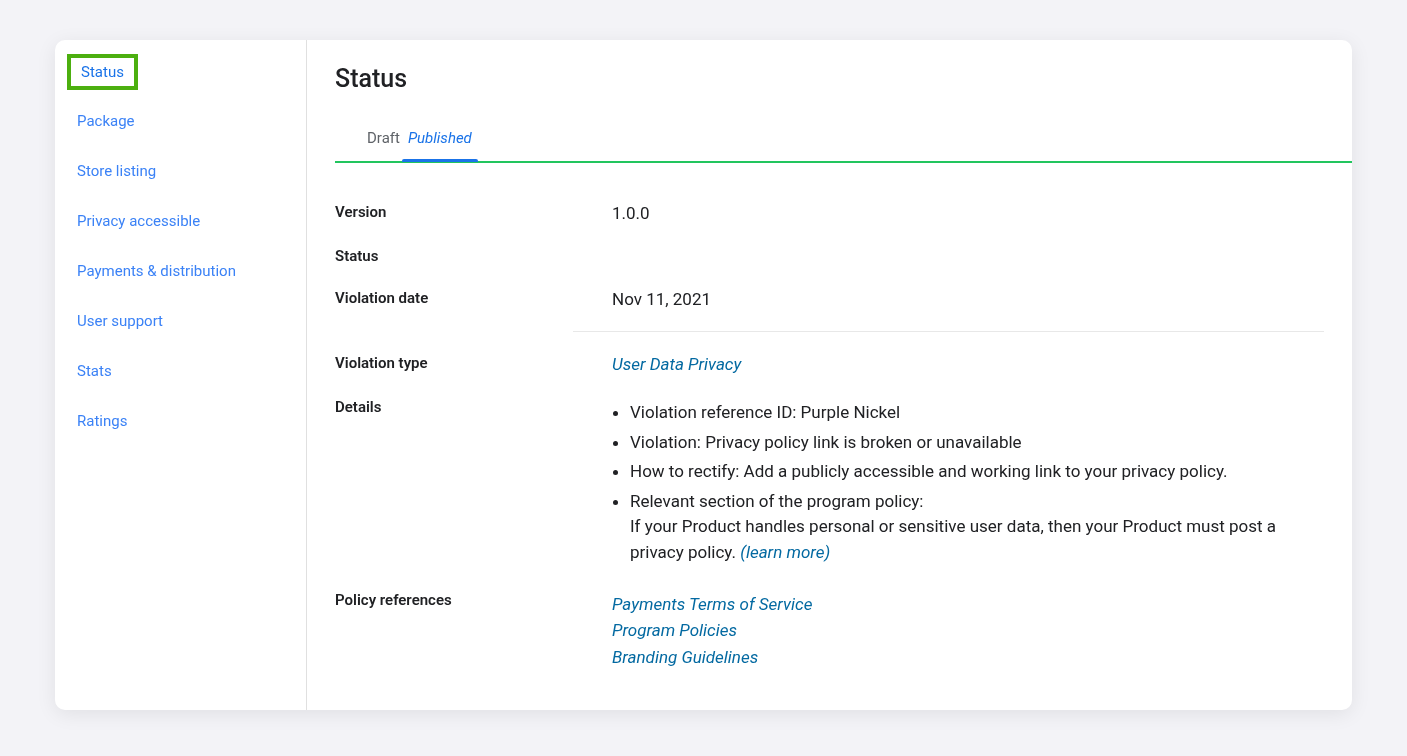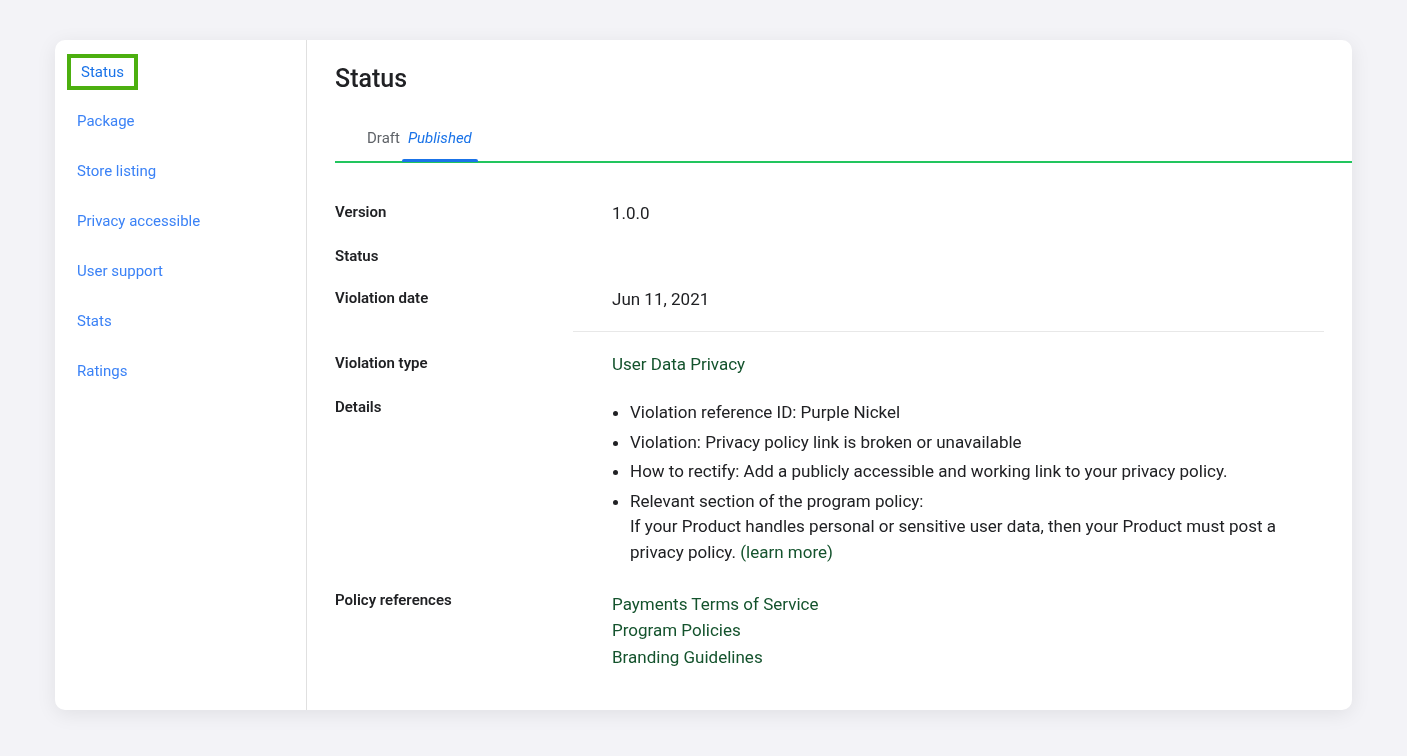--- a/index.html
+++ b/index.html
@@ -88,21 +88,21 @@
     color: #202124;
     flex-shrink: 0;
     font-size: 15px;
   }
   .row-value {
     flex: 1;
     color: #202124;
     font-size: 17px;
   }
   .status-rejection { color: #d93025; }
-  .link { color: #14532d; cursor: pointer; }
+  .link { color: #0369a1; cursor: pointer; font-style: italic; }
   .divider {
     border: none;
     border-top: 1px solid #e8e8e8;
     margin: 10px 0 10px 238px;
   }
   ul.details {
     list-style: disc;
     padding-left: 18px;
   }
   ul.details li {
@@ -117,20 +117,21 @@
 
 <div class="card">
 
   <nav class="sidebar">
     <div class="highlight-box">
       <span class="sidebar-item active" style="padding:0;">Status</span>
     </div>
     <div class="sidebar-item">Package</div>
     <div class="sidebar-item">Store listing</div>
     <div class="sidebar-item">Privacy accessible</div>
+    <div class="sidebar-item">Payments &amp; distribution</div>
     <div class="sidebar-item">User support</div>
     <div class="sidebar-item">Stats</div>
     <div class="sidebar-item">Ratings</div>
   </nav>
 
   <main class="main">
     <h1 class="page-title">Status</h1>
 
     <div class="tabs">
       <div class="tab">Draft</div>
@@ -143,21 +144,21 @@
         <div class="row-label">Version</div>
         <div class="row-value">1.0.0</div>
       </div>
 
       <div class="row">
         <div class="row-label">Status</div>
       </div>
 
       <div class="row">
         <div class="row-label">Violation date</div>
-        <div class="row-value">Jun 11, 2021</div>
+        <div class="row-value">Nov 11, 2021</div>
       </div>
 
       <hr class="divider">
 
       <div class="row">
         <div class="row-label">Violation type</div>
         <div class="row-value"><span class="link">User Data Privacy</span></div>
       </div>
 
       <div class="row">

